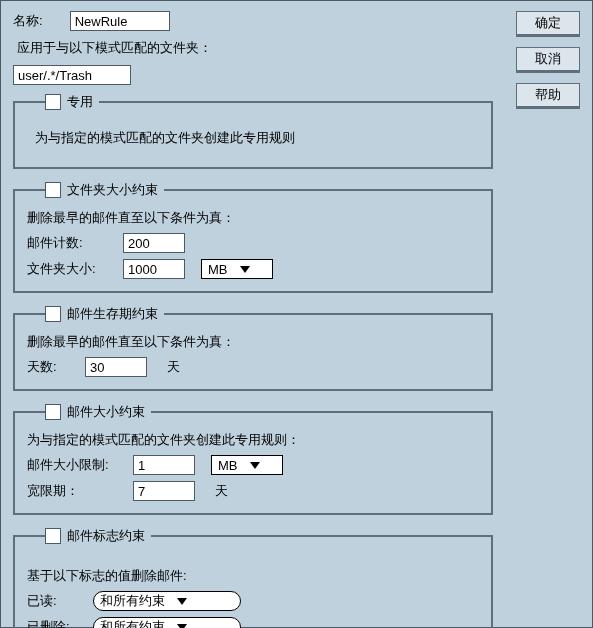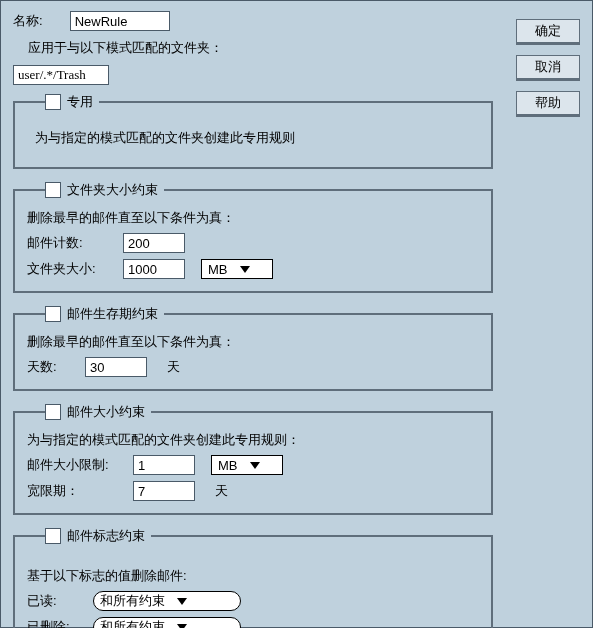--- a/index.html
+++ b/index.html
@@ -13,21 +13,21 @@
   .window {
     width: 593px;
     height: 628px;
     background: #bfd1dd;
     border: 1px solid #4a5a68;
     position: relative;
     padding: 10px 12px 12px 12px;
   }
   .right-buttons {
     position: absolute;
-    top: 18px;
+    top: 10px;
     right: 12px;
     display: flex;
     flex-direction: column;
     gap: 10px;
   }
   .win-btn {
     width: 64px;
     height: 26px;
     background: #dce5ec;
     border: 1px solid #5f6e7b;
@@ -51,25 +51,25 @@
   }
   .text-input {
     background: #fff;
     border: 1px solid #4a5a68;
     height: 20px;
     padding: 0 4px;
     font-size: 13px;
     font-family: inherit;
   }
   .name-input { width: 100px; margin-left: 27px; }
-  .pattern-input { width: 96px; font-family: Liberation Serif, serif; }
+  .pattern-input { width: 118px; }
   .num-input { width: 62px; }
   .desc {
     font-size: 13px;
-    margin: 0 0 8px 15px;
+    margin: 0 0 8px 4px;
   }
   fieldset.group {
     border: 2px solid #5f6e7b;
     background: transparent;
     margin: 0 0 12px 0;
     padding: 10px 12px 12px 12px;
     position: relative;
   }
   fieldset.group legend {
     padding: 0 6px 0 0;

